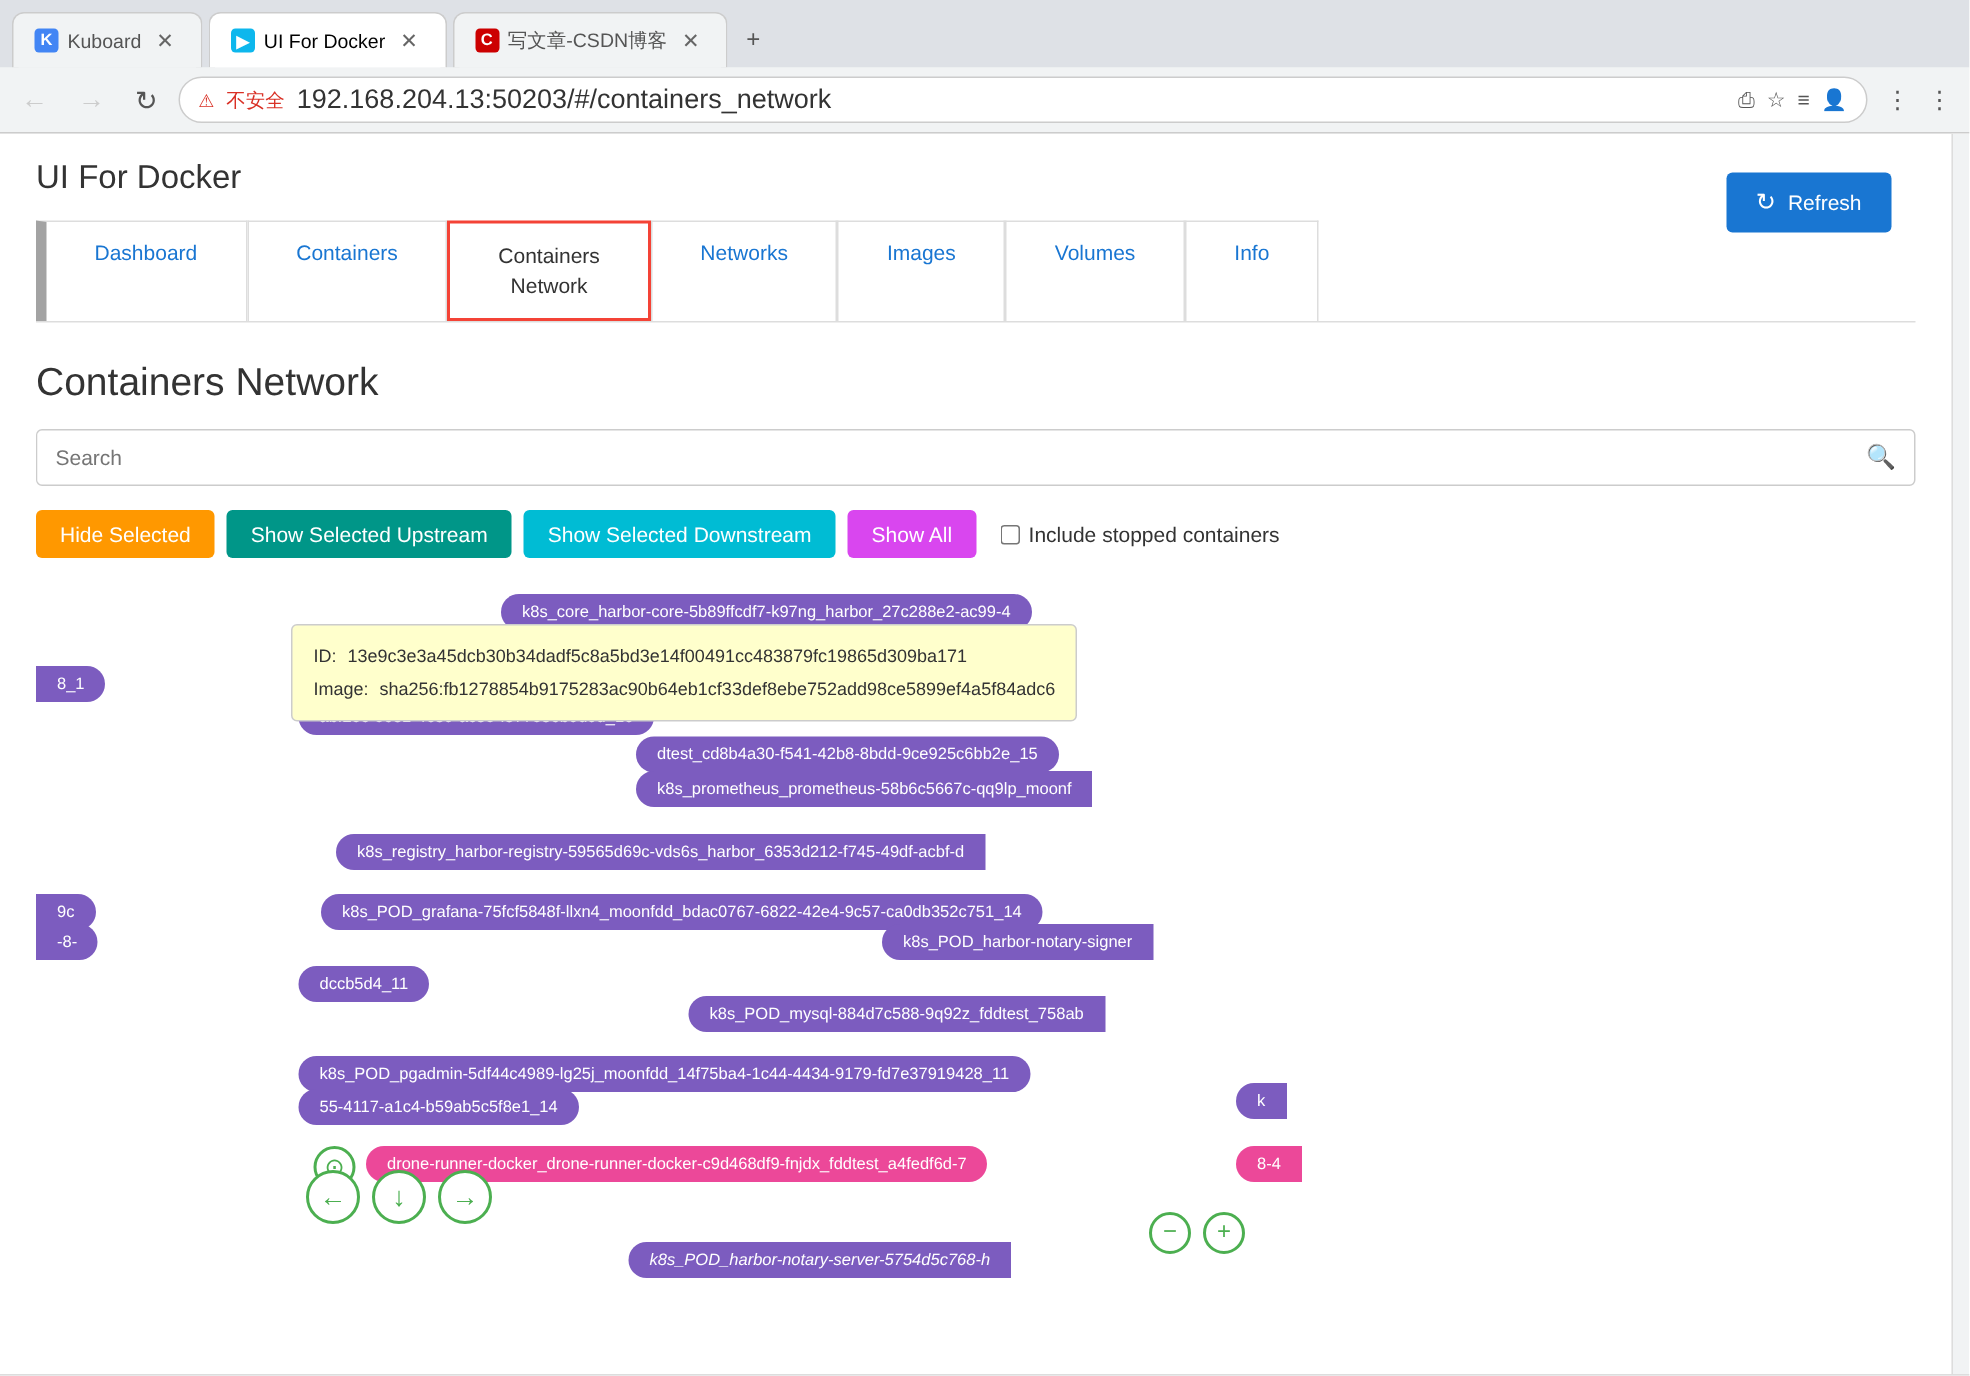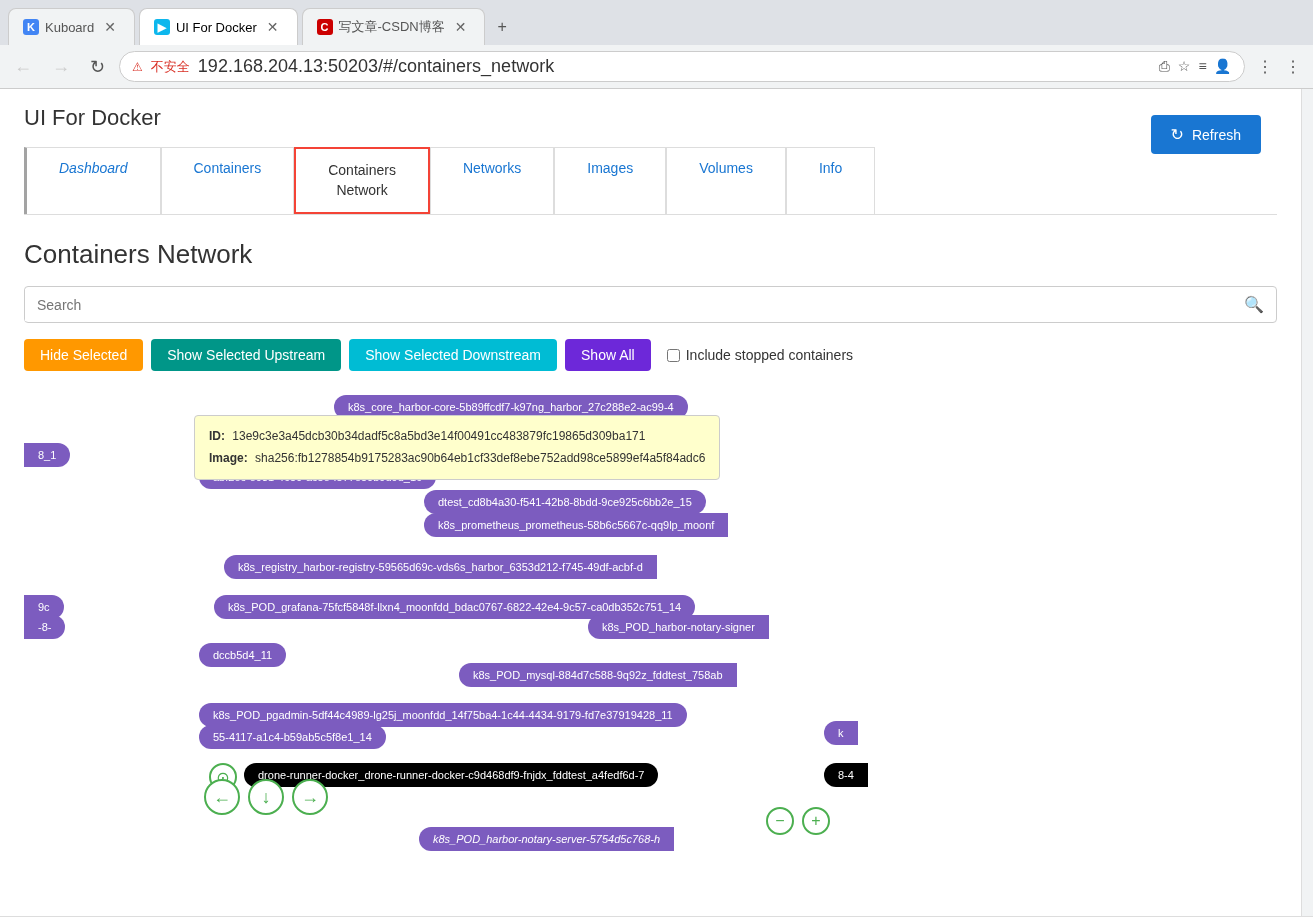--- a/index.html
+++ b/index.html
@@ -34,78 +34,78 @@
 
     
     .app-content { flex: 1; overflow-y: auto; padding: 16px 24px; }
 
     
     .app-title { font-size: 22px; font-weight: normal; color: #333; margin-bottom: 16px; }
 
     
     .nav-tabs { display: flex; border-bottom: 1px solid #ddd; margin-bottom: 24px; }
     .nav-tab { padding: 12px 32px; font-size: 14px; color: #1976d2; cursor: pointer; border: 1px solid #ddd; border-bottom: none; background: #fff; text-align: center; }
-    .nav-tab:first-child { border-left: 3px solid #a3a3a3; font-style: italic; }
+    .nav-tab:first-child { border-left: 7px solid #a3a3a3; }
     .nav-tab.active { border: 2px solid #f44336; color: #333; font-weight: 500; }
 
     
     .refresh-btn { background: #1976d2; color: white; border: none; padding: 10px 20px; border-radius: 4px; cursor: pointer; font-size: 14px; display: flex; align-items: center; gap: 8px; position: absolute; right: 40px; top: 140px; }
 
     
     .page-title { font-size: 26px; font-weight: 400; color: #333; margin-bottom: 16px; }
 
     
     .search-container { display: flex; align-items: center; border: 1px solid #ccc; border-radius: 4px; margin-bottom: 16px; max-width: 100%; }
     .search-input { flex: 1; border: none; outline: none; padding: 8px 12px; font-size: 14px; }
     .search-btn { background: none; border: none; cursor: pointer; padding: 8px 12px; color: #555; font-size: 16px; }
 
     
     .action-buttons { display: flex; align-items: center; gap: 8px; margin-bottom: 24px; flex-wrap: wrap; }
     .btn { padding: 8px 16px; border: none; border-radius: 4px; cursor: pointer; font-size: 14px; color: white; }
     .btn-orange { background: #ff9800; }
     .btn-cyan { background: #00bcd4; }
     .btn-teal { background: #009688; }
-    .btn-green { background: #6d28d9; }
+    .btn-green { background: #d946ef; }
     .include-stopped { display: flex; align-items: center; gap: 6px; margin-left: 8px; font-size: 14px; color: #333; }
     .include-stopped input[type=checkbox] { cursor: pointer; }
 
     
     .network-area { position: relative; width: 100%; height: 500px; overflow: hidden; }
 
     
     .container-node {
       position: absolute;
       background: #7c5cbf;
       color: white;
       border-radius: 20px;
       padding: 6px 14px;
       font-size: 11px;
       white-space: nowrap;
       cursor: pointer;
       max-width: 500px;
       overflow: hidden;
       text-overflow: ellipsis;
     }
-    .container-node.blue { background: #000000; }
+    .container-node.blue { background: #ec4899; }
     .container-node.purple { background: #7c5cbf; text-align: center; }
 
     
     .tooltip-box {
       position: absolute;
       background: #ffffcc;
       border: 1px solid #ccc;
       border-radius: 4px;
       padding: 10px 14px;
       font-size: 12px;
       color: #333;
       z-index: 100;
       line-height: 1.8;
       min-width: 500px;
     }
-    .tooltip-box strong { font-weight: bold; }
+    .tooltip-box strong { font-weight: normal; }
 
     
     .node-partial-left { border-radius: 0 20px 20px 0; }
     .node-partial-right { border-radius: 20px 0 0 20px; }
 
     
     .zoom-controls {
       position: absolute;
       bottom: 80px;
       left: 180px;

